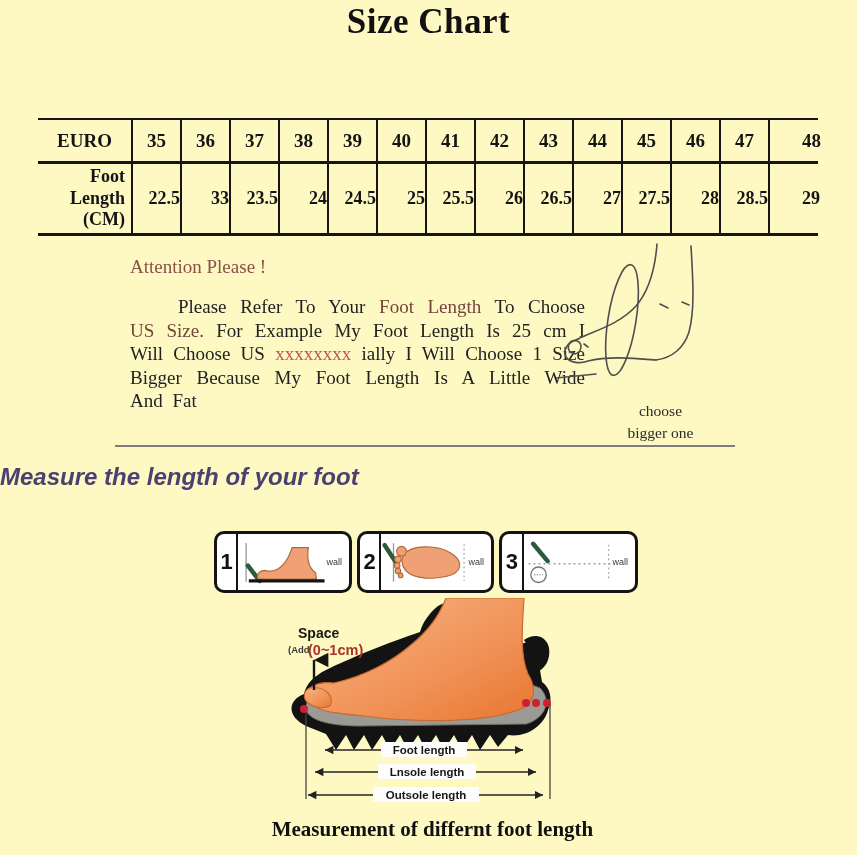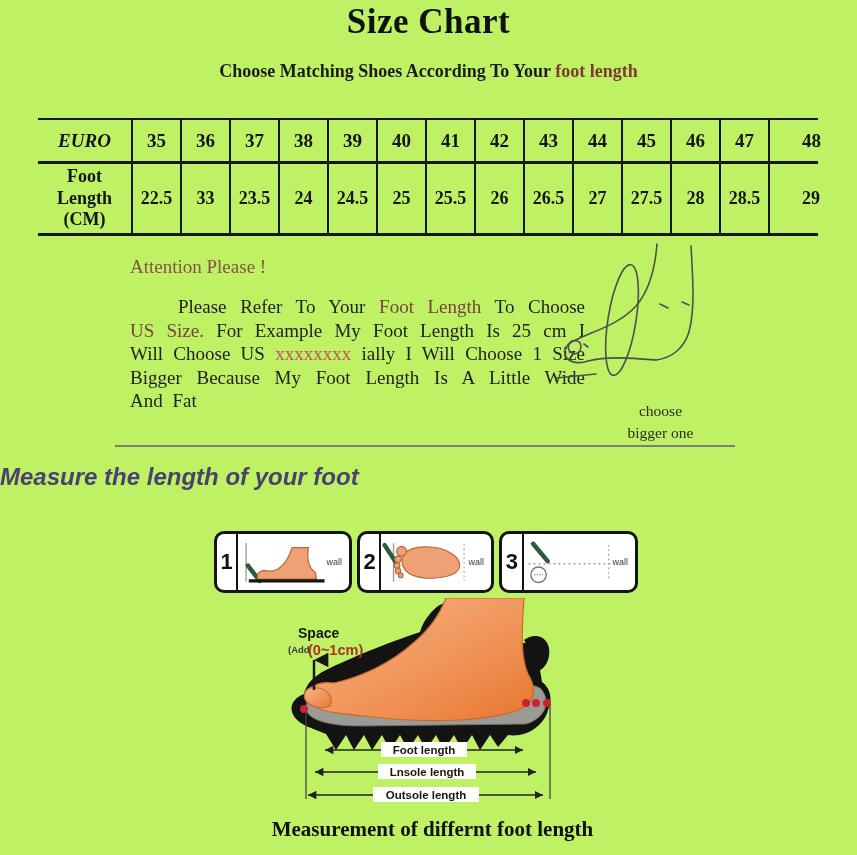--- a/index.html
+++ b/index.html
@@ -1,17 +1,17 @@
 <!DOCTYPE html>
 <html><head>
 <meta charset="utf-8">
 <style>
   html,body { margin:0; padding:0; background:#ffffff; }
   .page {
-    position:relative; width:857px; height:855px; background:#bef264;
+    position:relative; width:857px; height:855px; background:#fef9c3;
     font-family:"Liberation Serif", serif; color:#1a1a1a; overflow:hidden;
   }
   
   .title {
     position:absolute; top:2px; left:0; width:100%; text-align:center;
     font-size:35px; font-weight:bold; letter-spacing:0.5px; color:#111;
   }
   .subtitle {
     position:absolute; top:61px; left:0; width:100%; text-align:center;
     font-size:18px; font-weight:bold; color:#1c1c1c;
@@ -20,21 +20,21 @@
   
   table.size-table {
     position:absolute; left:38px; top:118px; width:780px;
     border-collapse:collapse; table-layout:fixed; text-align:center;
     font-weight:bold; color:#141414;
     border-top:2px solid #151515; border-bottom:3px solid #151515;
   }
   table.size-table td { border-right:2px solid #151515; padding:0; vertical-align:middle; }
   table.size-table td:last-child { border-right:none;padding-left:32px; }
   table.size-table tr.r1 td { border-bottom:3px solid #151515; height:41px; font-size:19px; }
-  table.size-table tr.r2 td { height:69px; font-size:18px; }
+  table.size-table tr.r2 td { height:69px; font-size:18px;text-align:right; }
   table.size-table td.hdr { font-size:19px; }
   table.size-table td.hdr2 { font-size:16px; line-height:1.2; padding:0 6px; }
   
   .attention { position:absolute; left:130px; top:256px; width:455px; font-size:19px; color:#222; }
   .attention .att-title { color:#8a5048; margin-bottom:17px; }
   .attention p {
     margin:0; text-align:justify; text-indent:48px;
     line-height:23.5px; word-spacing:5px;
   }
   .maroon { color:#74443c; }
@@ -74,26 +74,25 @@
     position:absolute; top:817px; left:4px; width:100%; text-align:center;
     font-size:21px; font-weight:bold; color:#111;
   }
 </style>
 </head>
 <body>
 
 <div class="page">
 
   <div class="title">Size Chart</div>
-  <div class="subtitle"><span>Choose Matching Shoes According To Your </span><span class="hl">foot length</span></div>
 
   <table class="size-table">
     <tbody>
       <tr class="r1">
-        <td class="hdr" style="width:93px;font-style:italic;">EURO</td>
+        <td class="hdr" style="width:93px;">EURO</td>
       <td>35</td>
           <td>36</td>
           <td>37</td>
           <td>38</td>
           <td>39</td>
           <td>40</td>
           <td>41</td>
           <td>42</td>
           <td>43</td>
           <td>44</td>

